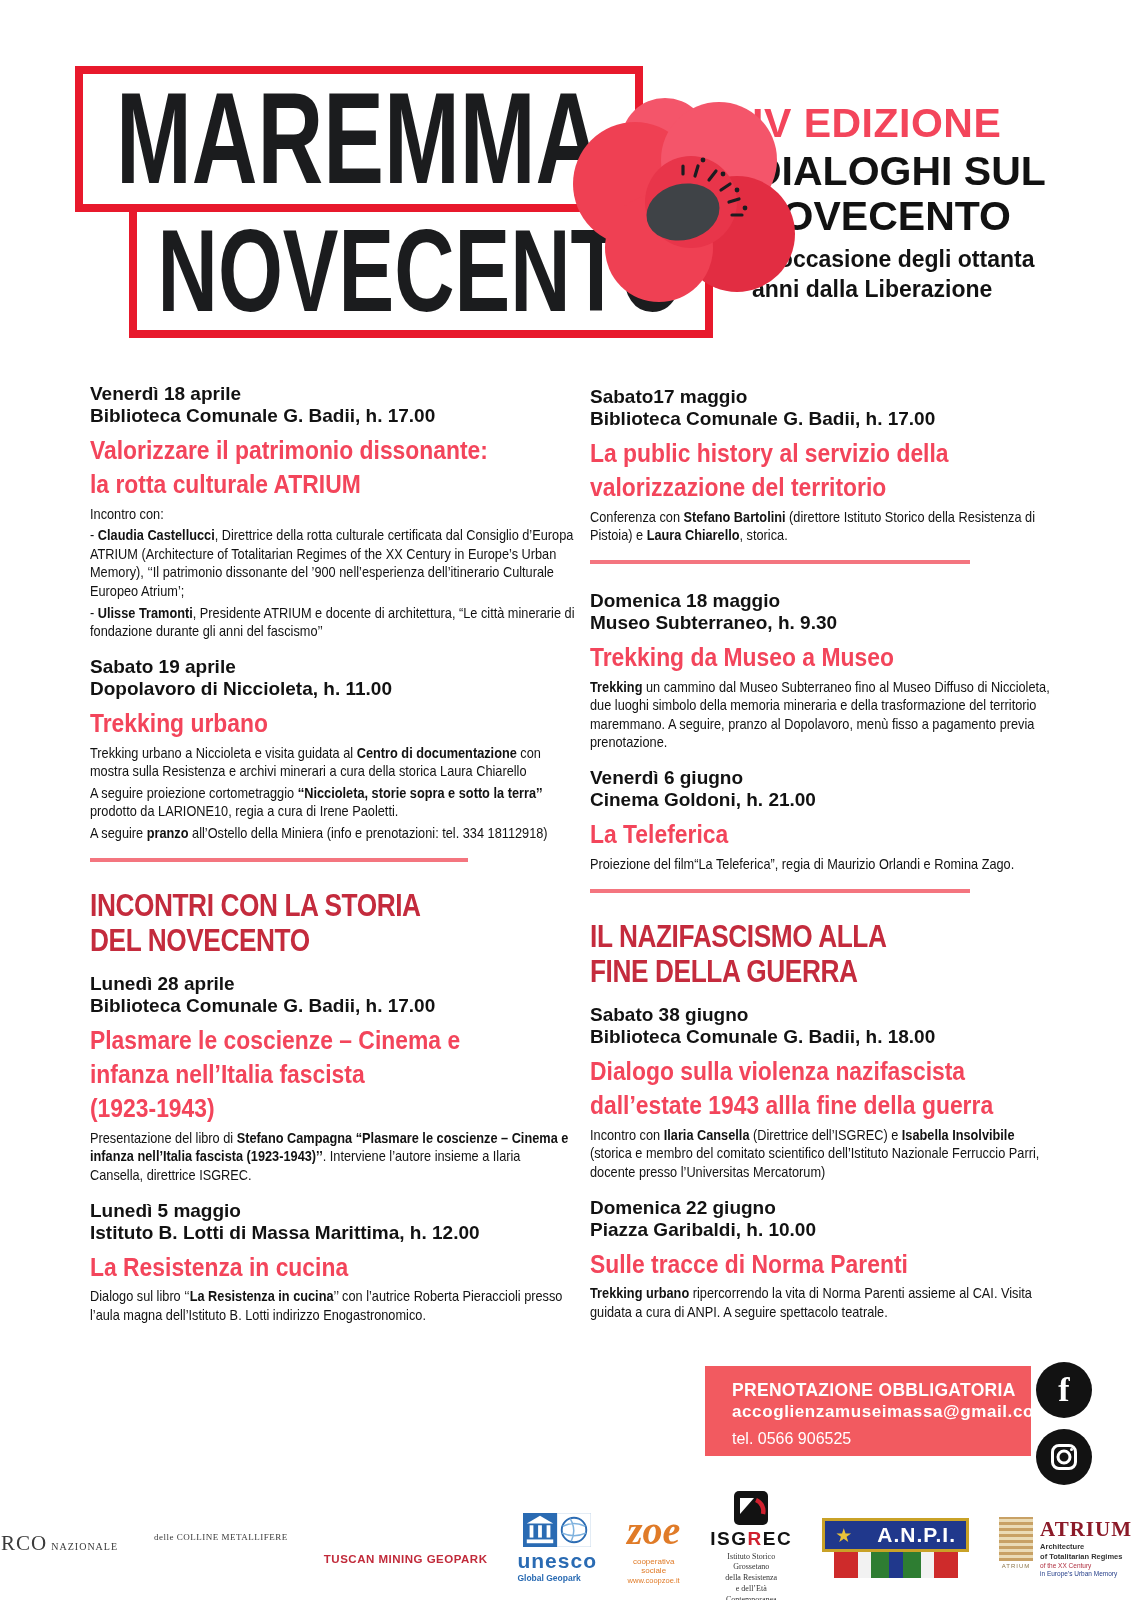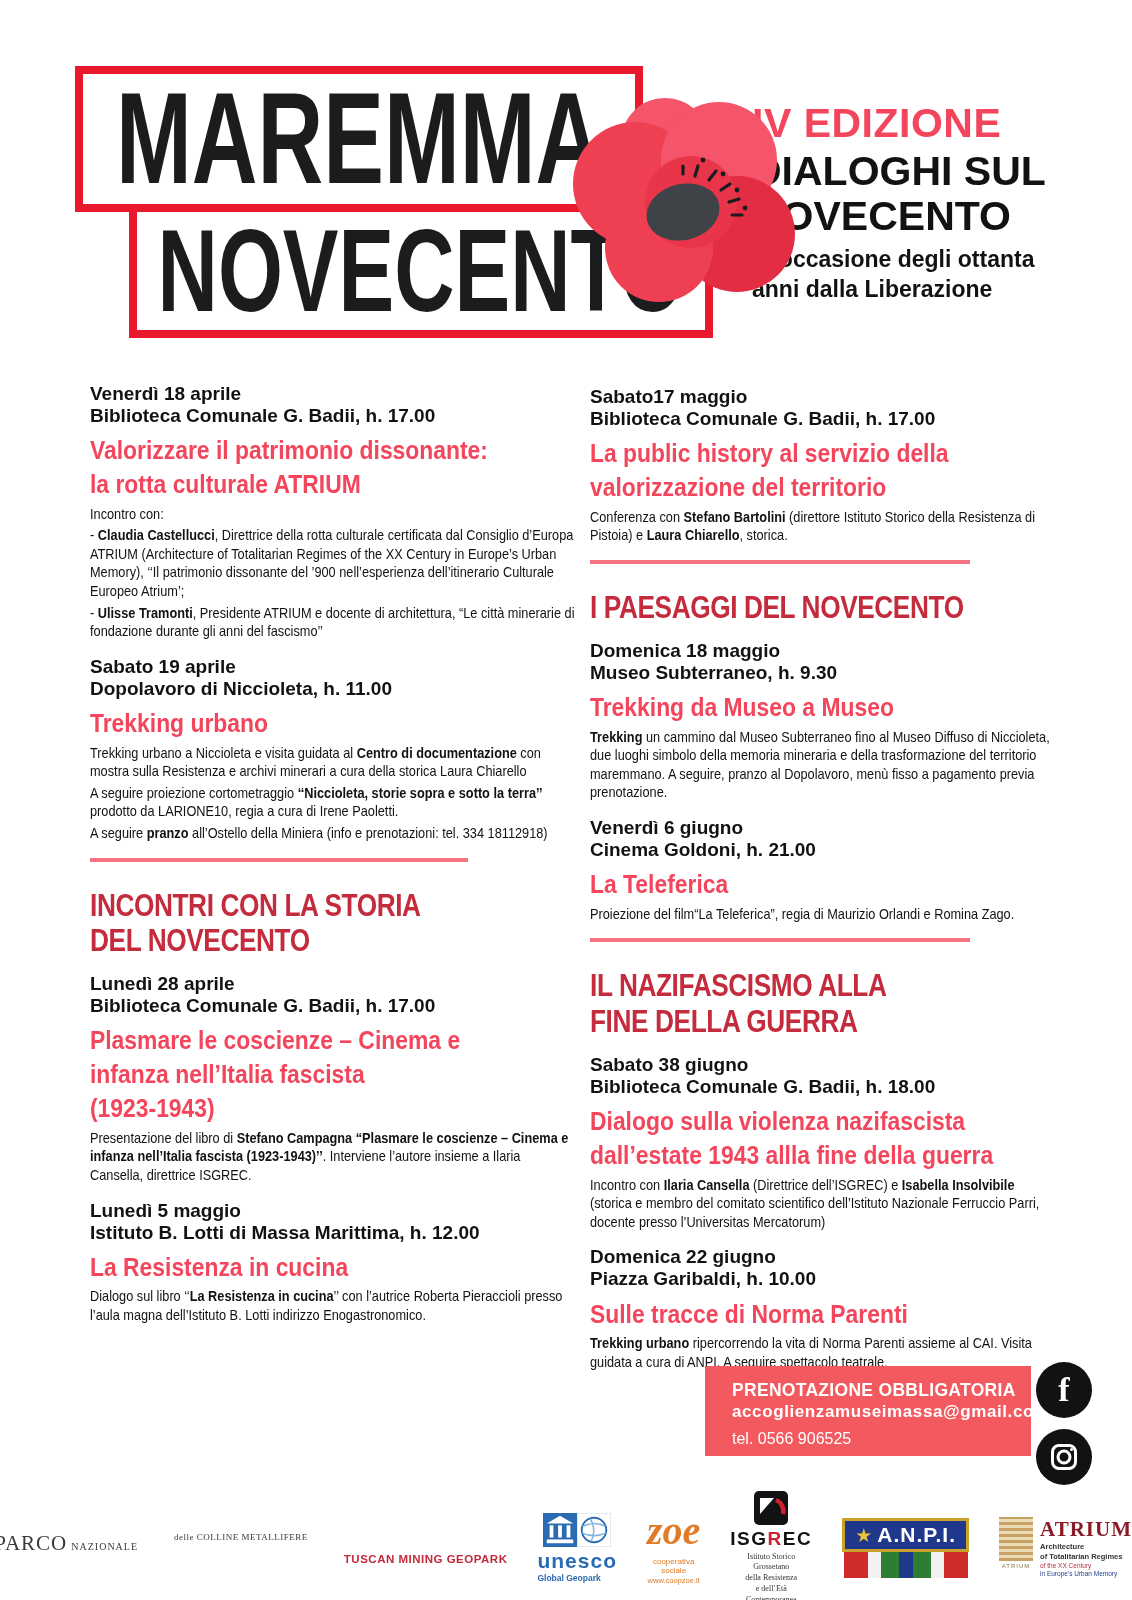--- a/index.html
+++ b/index.html
@@ -99,21 +99,21 @@
   .zoe-sub1{font-size:8px;color:#E07B28;margin-top:6px;}
   .zoe-sub2{font-size:7.5px;color:#E07B28;margin-top:1px;}
 
   .isgrec-word{font-size:19px;font-weight:700;color:#121212;letter-spacing:1.5px;margin-top:3px;}
   .isgrec-word .isgrec-r{color:#D0202E;}
   .isgrec-cap{font-family:"Liberation Serif",serif;font-size:8px;color:#333;line-height:1.35;margin-top:2px;}
 
   .anpi-banner{background:#20388C;border:3px solid #C9A227;color:#fff;
                padding:2px 10px;display:flex;align-items:center;gap:5px;}
   .anpi-star{color:#E8C23A;font-size:19px;line-height:1;}
-  .anpi-word{font-size:21px;font-weight:700;letter-spacing:1px;line-height:1.1;}
+  .anpi-word{font-size:21px;font-weight:700;letter-spacing:1px;line-height:1.1;margin-left:20px;}
   .anpi-flag{display:flex;height:26px;width:124px;}
   .fs{display:block;height:100%;}
   .fs.r{background:#CE2B2B;width:24px;}
   .fs.w{background:#f2f2f2;width:13px;}
   .fs.g{background:#2E7D32;width:18px;}
   .fs.n{background:#20388C;width:14px;}
 
   .li-atrium{flex-direction:row;align-items:flex-start;gap:7px;text-align:left;}
   .atrium-grid{width:34px;height:44px;background:
      repeating-linear-gradient(0deg,#C8A165 0 3px,#EADBB6 3px 6px),
@@ -220,23 +220,20 @@
       <div class="event">
         <div class="event-date">Sabato17 maggio</div>
         <div class="event-venue">Biblioteca Comunale G. Badii, h. 17.00</div>
         <div class="event-title">
           <div class="etl">La public history al servizio della</div>
           <div class="etl">valorizzazione del territorio</div>
         </div>
         <p class="event-desc">Conferenza con <b>Stefano Bartolini</b> (direttore Istituto Storico della Resistenza di Pistoia) e <b>Laura Chiarello</b>, storica.</p>
       </div>
       <div class="divider"></div>
-      <div class="section-title">
-        <div class="tl">I PAESAGGI DEL NOVECENTO</div>
-      </div>
       <div class="event">
         <div class="event-date">Domenica 18 maggio</div>
         <div class="event-venue">Museo Subterraneo, h. 9.30</div>
         <div class="event-title">
           <div class="etl">Trekking da Museo a Museo</div>
         </div>
         <p class="event-desc"><b>Trekking</b> un cammino dal Museo Subterraneo fino al Museo Diffuso di Niccioleta, due luoghi simbolo della memoria mineraria e della trasformazione del territorio maremmano. A seguire, pranzo al Dopolavoro, menù fisso a pagamento previa prenotazione.</p>
       </div>
       <div class="event">
         <div class="event-date">Venerdì 6 giugno</div>

